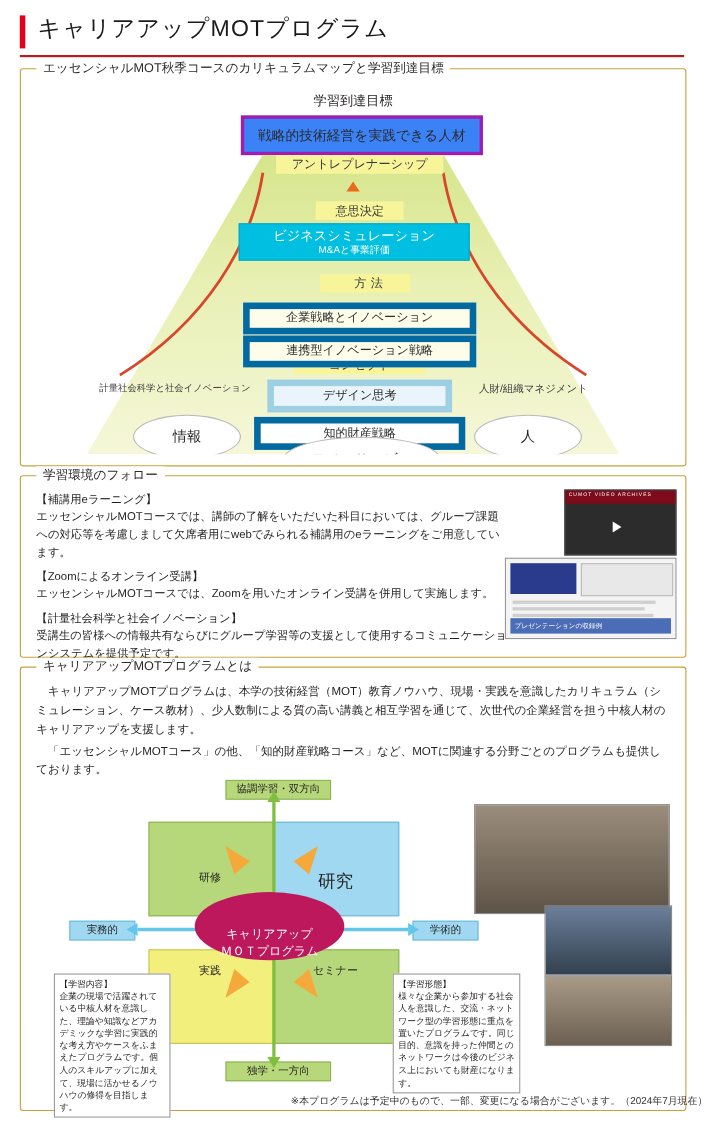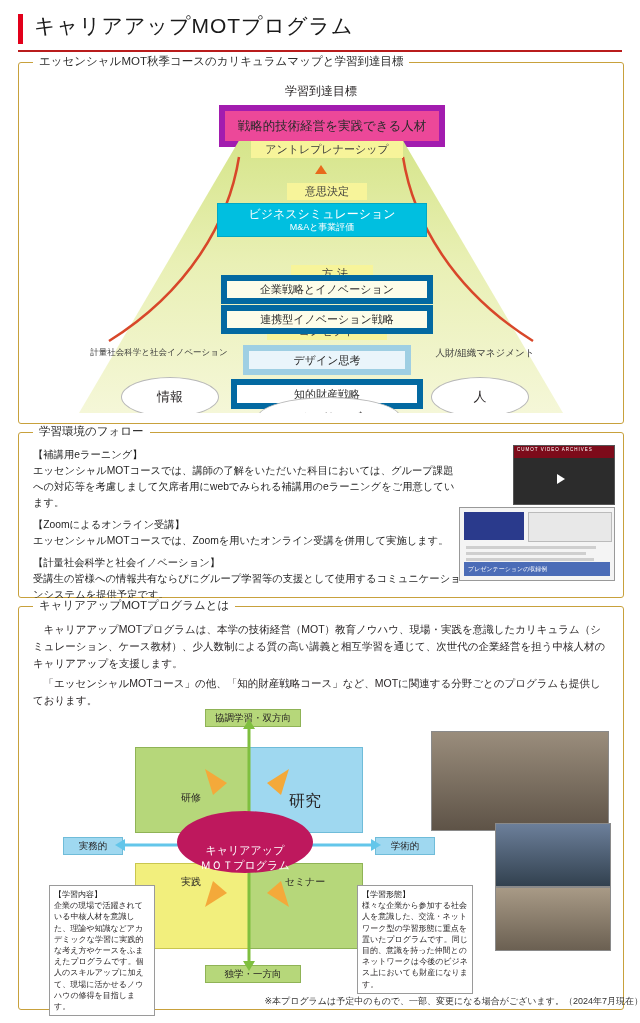--- a/index.html
+++ b/index.html
@@ -26,22 +26,22 @@
   .sec{position:absolute;border:1px solid #c8a13c;border-radius:3px;}
   .sec-ttl{
     position:absolute;top:-9px;left:14px;background:#ffffff;padding:0 6px;
     font-size:11.5px;color:#2b2b2b;white-space:nowrap;
   }
 
   
   #sec1{left:18px;top:62px;width:604px;height:360px;}
   .goal-label{position:absolute;left:0;top:20px;width:604px;text-align:center;font-size:12px;}
   .goal-box{
-    position:absolute;left:200px;top:42px;width:214px;height:30px;background:#ec4899;
-    border:6px solid #a21caf;display:flex;align-items:center;justify-content:center;
+    position:absolute;left:200px;top:42px;width:214px;height:30px;background:#3b82f6;
+    border:3px solid #a21caf;display:flex;align-items:center;justify-content:center;
     font-size:12.5px;color:#2b2b2b;
   }
   .pyramid-wrap{position:absolute;left:60px;top:78px;width:484px;height:272px;overflow:hidden;}
   .pyr{
     position:absolute;left:0;top:0;width:484px;height:272px;
     background:linear-gradient(to bottom,#d6e58b 0%,#e9f0b5 45%,#f5f7d8 100%);
     clip-path:polygon(33% 0%,67% 0%,100% 100%,0% 100%);
   }
   .swoosh{position:absolute;left:0;top:0;width:484px;height:272px;}
   .lv{
@@ -125,21 +125,21 @@
       </svg>
 
       <div class="arrow-up" style="left:236px;top:24px;"></div>
       <div class="arrow-up" style="left:236px;top:66px;"></div>
       <div class="arrow-up" style="left:236px;top:140px;"></div>
       <div class="arrow-up" style="left:236px;top:170px;"></div>
       <div class="arrow-up" style="left:236px;top:210px;"></div>
 
       <div class="tag hl" style="left:172px;top:0px;width:140px;text-align:center;">アントレプレナーシップ</div>
       <div class="tag hl" style="left:208px;top:42px;width:68px;text-align:center;">意思決定</div>
-      <div class="tag hl" style="left:212px;top:124px;width:60px;text-align:center;letter-spacing:4px;padding-left:16px;">方法</div>
+      <div class="tag hl" style="left:212px;top:108px;width:60px;text-align:center;letter-spacing:4px;padding-left:16px;">方法</div>
       <div class="tag hl" style="left:188px;top:182px;width:108px;text-align:center;">コンセプト</div>
 
       <div class="cyan" style="left:138px;top:62px;width:208px;">
         <div>ビジネスシミュレーション</div>
         <div style="font-size:9px">M&amp;Aと事業評価</div>
       </div>
 
       <div class="lv box" style="left:142px;top:134px;width:200px;height:17px;line-height:17px;">企業戦略とイノベーション</div>
       <div class="lv box" style="left:164px;top:204px;width:156px;height:18px;line-height:18px;background:#eaf5fb;border-color:#9fcfe3;">デザイン思考</div>
       <div class="lv box" style="left:142px;top:164px;width:200px;height:17px;line-height:17px;">連携型イノベーション戦略</div>

